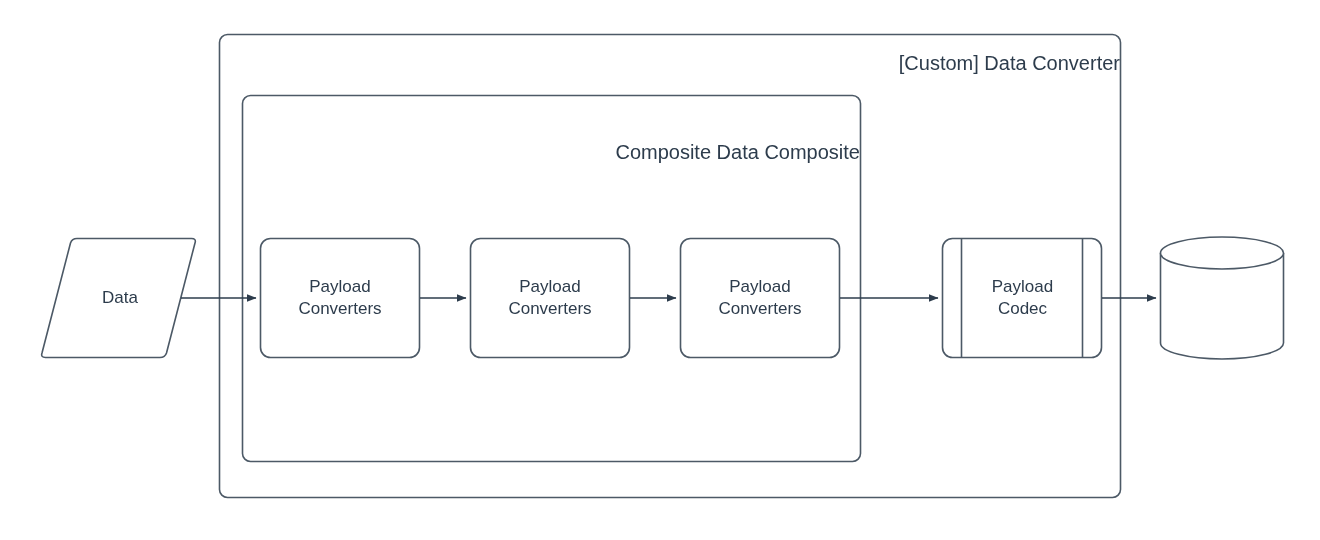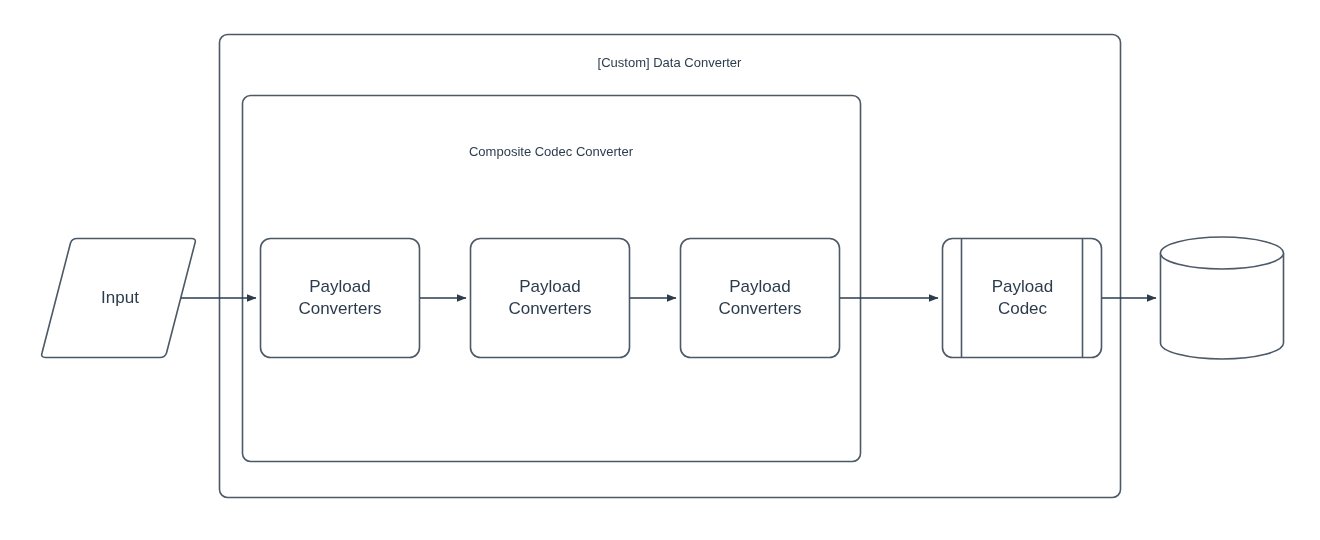--- a/index.html
+++ b/index.html
@@ -31,22 +31,22 @@
     justify-content: center;
     text-align: center;
     font-size: 17px;
     line-height: 22px;
     color: #2d3c4c;
     white-space: pre-line;
     pointer-events: none;
   }
   .container-title {
     position: absolute;
-    text-align: center;
-    font-size: 13px;
+    text-align: right;
+    font-size: 20px;
     line-height: 22px;
     color: #2d3c4c;
   }
 </style>
 </head>
 <body>
 
 <div id="canvas">
 
   <svg width="1320" height="540" viewBox="0 0 1320 540">
@@ -96,23 +96,23 @@
 
     <line x1="630" y1="298" x2="676" y2="298" stroke="#2d3c4c" stroke-width="1.6" marker-end="url(#arrowhead)"></line>
 
     <line x1="840" y1="298" x2="938" y2="298" stroke="#2d3c4c" stroke-width="1.6" marker-end="url(#arrowhead)"></line>
 
     <line x1="1102" y1="298" x2="1156" y2="298" stroke="#2d3c4c" stroke-width="1.6" marker-end="url(#arrowhead)"></line>
   </svg>
 
   <div class="container-title" style="left:219px; top:52px; width:901px;">[Custom] Data Converter</div>
 
-  <div class="container-title" style="left:242px; top:141px; width:618px;">Composite Codec Converter</div>
+  <div class="container-title" style="left:242px; top:141px; width:618px;">Composite Data Composite</div>
 
-  <div class="node-label" style="left:60px; top:238px; width:120px; height:120px;">Input</div>
+  <div class="node-label" style="left:60px; top:238px; width:120px; height:120px;">Data</div>
 
   <div class="node-label" style="left:260px; top:238px; width:160px; height:120px;">Payload
 Converters</div>
 
   <div class="node-label" style="left:470px; top:238px; width:160px; height:120px;">Payload
 Converters</div>
 
   <div class="node-label" style="left:680px; top:238px; width:160px; height:120px;">Payload
 Converters</div>
 

